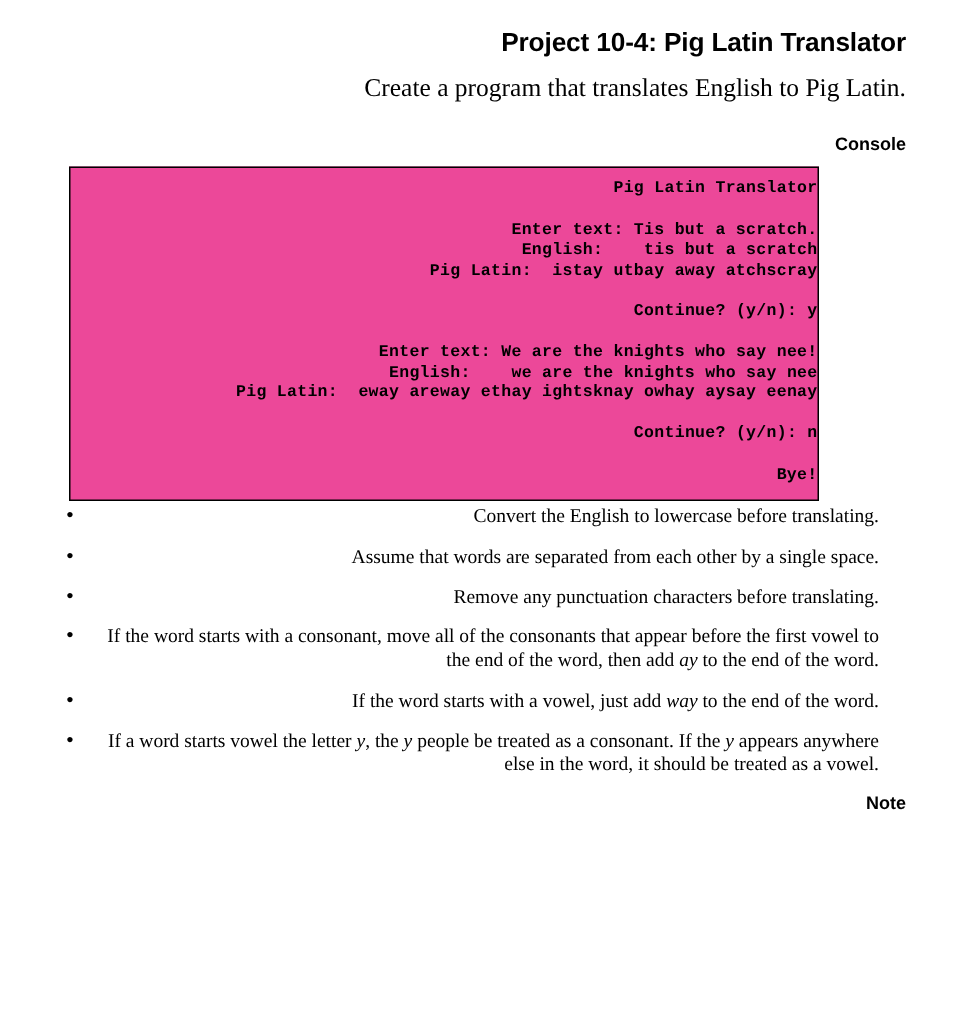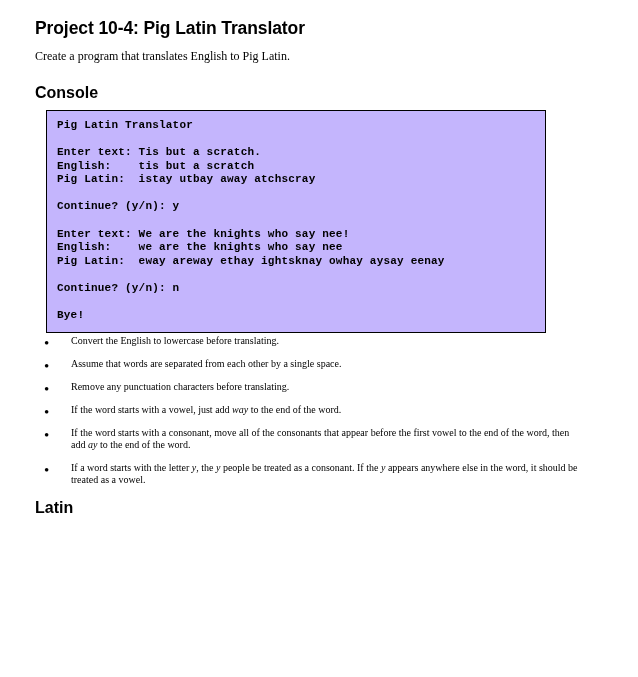--- a/index.html
+++ b/index.html
@@ -11,54 +11,55 @@
   body {
     width: 638px;
     height: 677px;
     overflow: hidden;
     font-family: "Liberation Serif", "DejaVu Serif", serif;
     color: #000000;
   }
   .page {
     padding: 18px 34px 0 35px;
     box-sizing: border-box;
+    text-align: right;
   }
 
   
   .doc-title {
     font-family: "Liberation Sans", "DejaVu Sans", sans-serif;
     font-size: 17.5px;
     font-weight: bold;
     line-height: 1.15;
     margin: 0 0 11px 0;
     letter-spacing: -0.1px;
   }
   .section-heading {
     font-family: "Liberation Sans", "DejaVu Sans", sans-serif;
-    font-size: 16px;
+    font-size: 12px;
     font-weight: bold;
     line-height: 1.15;
     margin: 12px 0 8px 0;
   }
   .section-heading.tight-top { margin-top: 9px; }
 
   .intro {
-    font-size: 12px;
+    font-size: 17px;
     line-height: 1.2;
     margin: 0 0 20px 0;
   }
 
   
   .console-box {
     border: 1px solid #000000;
     margin: 0 0 2px 11px;
     width: 500px;
     box-sizing: border-box;
     padding: 8px 0 9px 10px;
-    background: #c4b5fd;
+    background: #ec4899;
   }
   .console-text {
     font-family: "Liberation Mono", "DejaVu Sans Mono", monospace;
     font-size: 11px;
     font-weight: bold;
     line-height: 13.6px;
     white-space: pre;
     margin: 0;
     letter-spacing: 0.2px;
   }
@@ -66,21 +67,21 @@
   
   ul.bullets {
     list-style: none;
     margin: 0;
     padding: 0;
   }
   ul.bullets li {
     position: relative;
     padding-left: 27px;
     margin: 0 0 11px 9px;
-    font-size: 10px;
+    font-size: 13px;
     line-height: 1.21;
   }
   ul.bullets li:last-child { margin-bottom: 0; }
   ul.bullets li::before {
     content: "\2022";
     position: absolute;
     left: 0;
     top: -1px;
     font-size: 15px;
     line-height: 1.21;
@@ -115,21 +116,21 @@
 Continue? (y/n): n
 
 Bye!</pre>
   </div>
 
 
   <ul class="bullets wide">
     <li><span>Convert the English to lowercase before translating.</span></li>
     <li><span>Assume that words are separated from each other by a single space.</span></li>
     <li><span>Remove any punctuation characters before translating.</span></li>
+    <li><span>If the word starts with a consonant, move all of the consonants that appear before the first vowel to the end of the word, then add </span><span class="ital">ay</span><span> to the end of the word.</span></li>
     <li><span>If the word starts with a vowel, just add </span><span class="ital">way</span><span> to the end of the word.</span></li>
-    <li><span>If the word starts with a consonant, move all of the consonants that appear before the first vowel to the end of the word, then add </span><span class="ital">ay</span><span> to the end of the word.</span></li>
-    <li><span>If a word starts with the letter </span><span class="ital">y</span><span>, the </span><span class="ital">y</span><span> people be treated as a consonant. If the </span><span class="ital">y</span><span> appears anywhere else in the word, it should be treated as a vowel.</span></li>
+    <li><span>If a word starts vowel the letter </span><span class="ital">y</span><span>, the </span><span class="ital">y</span><span> people be treated as a consonant. If the </span><span class="ital">y</span><span> appears anywhere else in the word, it should be treated as a vowel.</span></li>
   </ul>
 
-  <h2 class="section-heading">Latin</h2>
+  <h2 class="section-heading">Note</h2>
 
 
 </div>
 
 </body></html>

